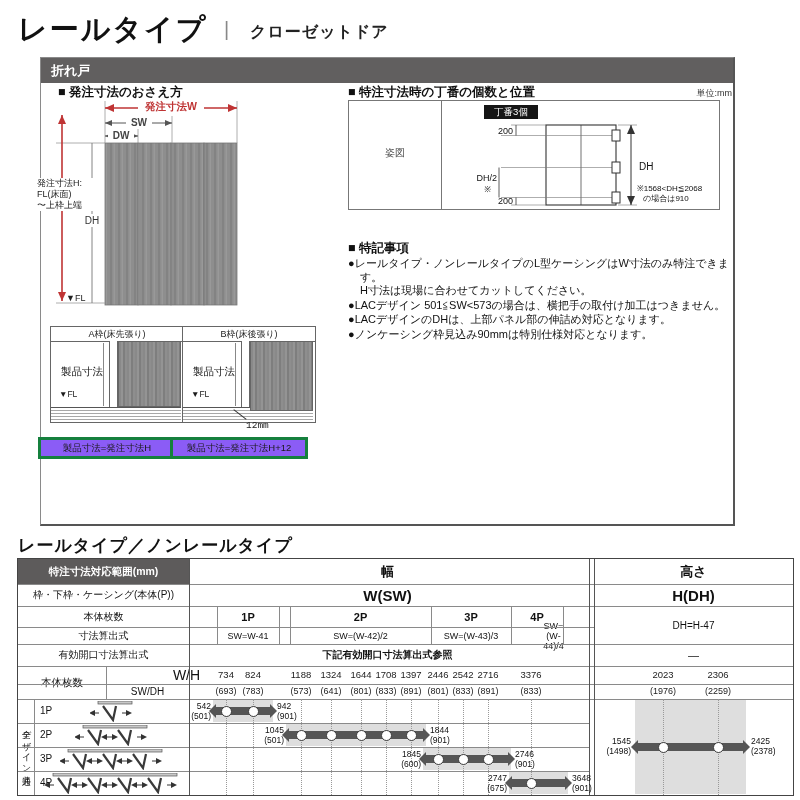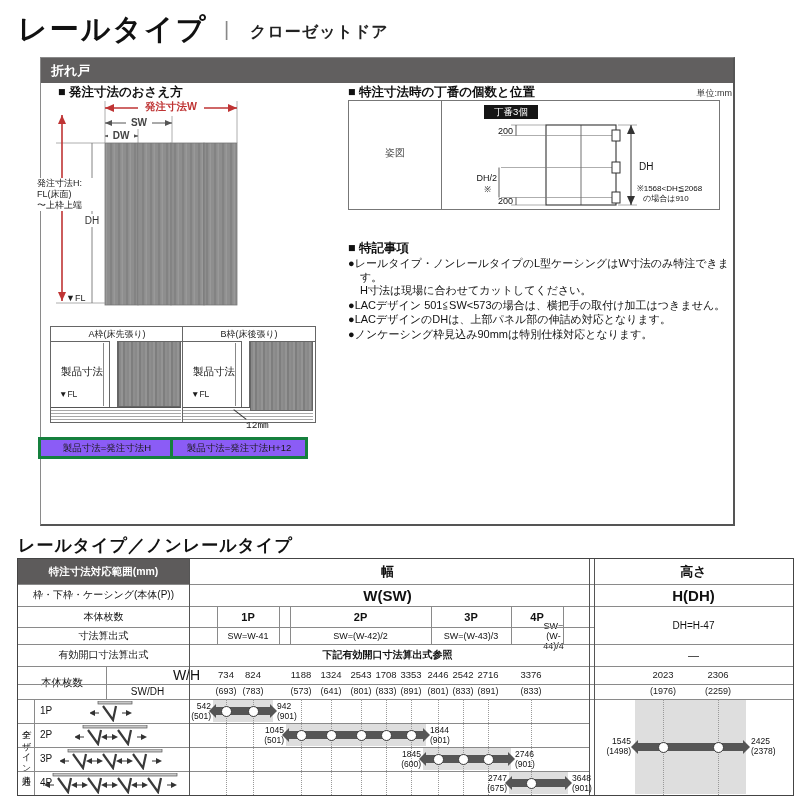--- a/index.html
+++ b/index.html
@@ -261,25 +261,25 @@
       <div class="gline" style="left:88px;top:107px;width:1px;height:33px;"></div>
       <div class="gline" style="left:16px;top:140px;width:1px;height:96px;"></div>
       <div style="position:absolute;left:208px;top:107px;height:18px;line-height:18px;transform:translateX(-50%);font-size:9.5px;color:#222;">734</div>
       <div style="position:absolute;left:208px;top:125px;height:15px;line-height:15px;transform:translateX(-50%);font-size:9px;color:#222;">(693)</div>
       <div style="position:absolute;left:235px;top:107px;height:18px;line-height:18px;transform:translateX(-50%);font-size:9.5px;color:#222;">824</div>
       <div style="position:absolute;left:235px;top:125px;height:15px;line-height:15px;transform:translateX(-50%);font-size:9px;color:#222;">(783)</div>
       <div style="position:absolute;left:283px;top:107px;height:18px;line-height:18px;transform:translateX(-50%);font-size:9.5px;color:#222;">1188</div>
       <div style="position:absolute;left:283px;top:125px;height:15px;line-height:15px;transform:translateX(-50%);font-size:9px;color:#222;">(573)</div>
       <div style="position:absolute;left:313px;top:107px;height:18px;line-height:18px;transform:translateX(-50%);font-size:9.5px;color:#222;">1324</div>
       <div style="position:absolute;left:313px;top:125px;height:15px;line-height:15px;transform:translateX(-50%);font-size:9px;color:#222;">(641)</div>
-      <div style="position:absolute;left:343px;top:107px;height:18px;line-height:18px;transform:translateX(-50%);font-size:9.5px;color:#222;">2543</div>
+      <div style="position:absolute;left:343px;top:107px;height:18px;line-height:18px;transform:translateX(-50%);font-size:9.5px;color:#222;">1644</div>
       <div style="position:absolute;left:343px;top:125px;height:15px;line-height:15px;transform:translateX(-50%);font-size:9px;color:#222;">(801)</div>
       <div style="position:absolute;left:368px;top:107px;height:18px;line-height:18px;transform:translateX(-50%);font-size:9.5px;color:#222;">1708</div>
       <div style="position:absolute;left:368px;top:125px;height:15px;line-height:15px;transform:translateX(-50%);font-size:9px;color:#222;">(833)</div>
-      <div style="position:absolute;left:393px;top:107px;height:18px;line-height:18px;transform:translateX(-50%);font-size:9.5px;color:#222;">3353</div>
+      <div style="position:absolute;left:393px;top:107px;height:18px;line-height:18px;transform:translateX(-50%);font-size:9.5px;color:#222;">1397</div>
       <div style="position:absolute;left:393px;top:125px;height:15px;line-height:15px;transform:translateX(-50%);font-size:9px;color:#222;">(891)</div>
       <div style="position:absolute;left:420px;top:107px;height:18px;line-height:18px;transform:translateX(-50%);font-size:9.5px;color:#222;">2446</div>
       <div style="position:absolute;left:420px;top:125px;height:15px;line-height:15px;transform:translateX(-50%);font-size:9px;color:#222;">(801)</div>
       <div style="position:absolute;left:445px;top:107px;height:18px;line-height:18px;transform:translateX(-50%);font-size:9.5px;color:#222;">2542</div>
       <div style="position:absolute;left:445px;top:125px;height:15px;line-height:15px;transform:translateX(-50%);font-size:9px;color:#222;">(833)</div>
       <div style="position:absolute;left:470px;top:107px;height:18px;line-height:18px;transform:translateX(-50%);font-size:9.5px;color:#222;">2716</div>
       <div style="position:absolute;left:470px;top:125px;height:15px;line-height:15px;transform:translateX(-50%);font-size:9px;color:#222;">(891)</div>
       <div style="position:absolute;left:513px;top:107px;height:18px;line-height:18px;transform:translateX(-50%);font-size:9.5px;color:#222;">3376</div>
       <div style="position:absolute;left:513px;top:125px;height:15px;line-height:15px;transform:translateX(-50%);font-size:9px;color:#222;">(833)</div>
       <div style="position:absolute;left:645px;top:107px;height:18px;line-height:18px;transform:translateX(-50%);font-size:9.5px;color:#222;">2023</div>

